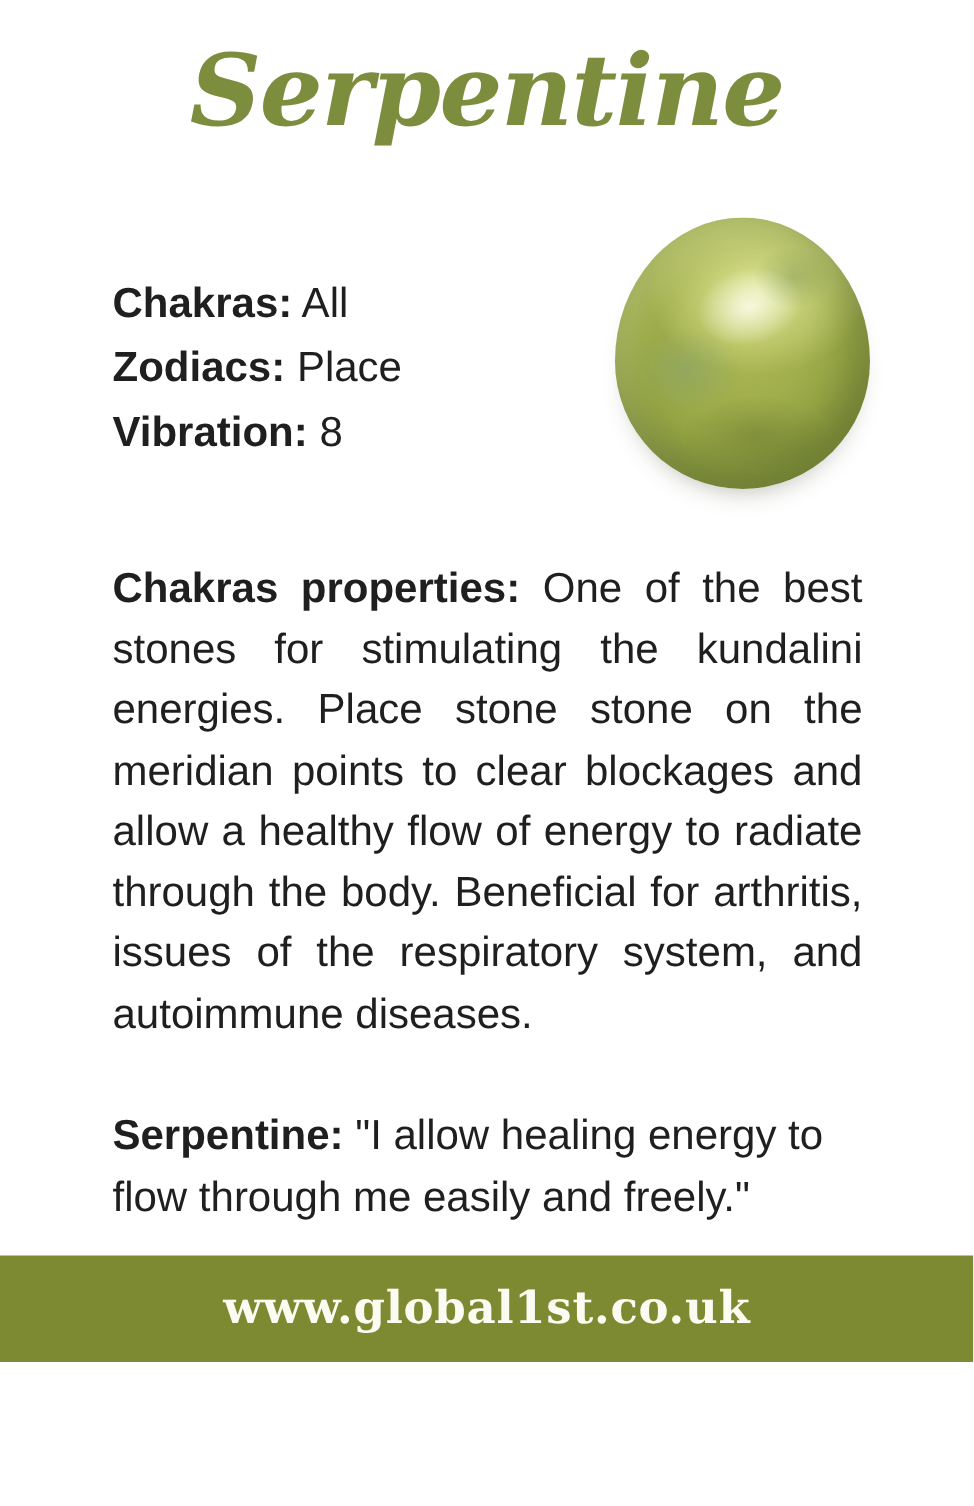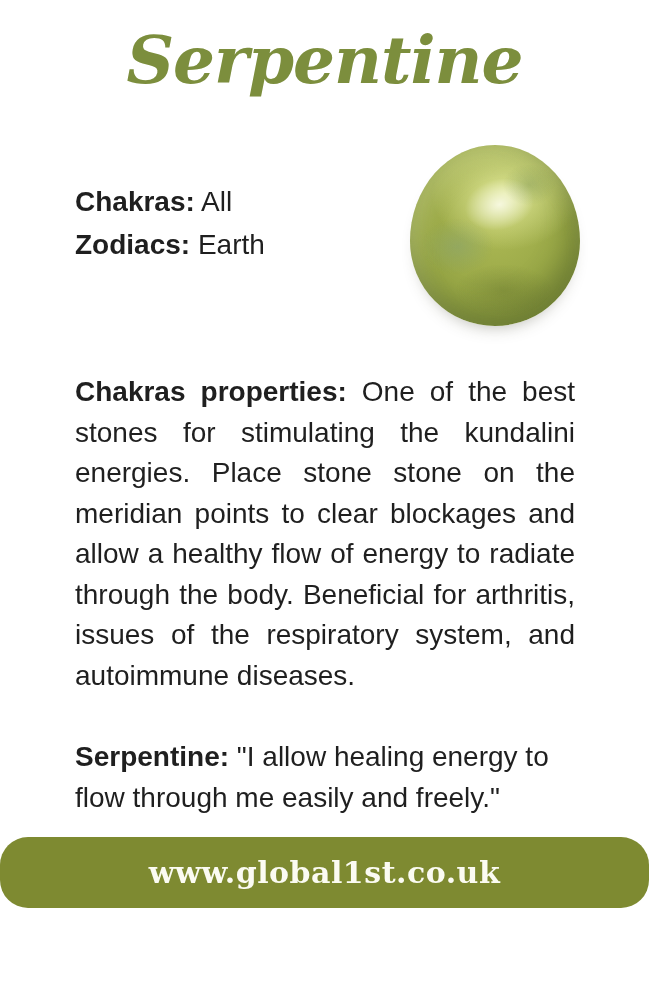--- a/index.html
+++ b/index.html
@@ -76,42 +76,46 @@
     width:52px; height:52px; border-radius:11px; flex:0 0 auto;
     background:var(--facebook_blue,#4267b2);
     display:flex; align-items:center; justify-content:center; cursor:pointer; overflow:hidden;
   }
   .handle { font-size:29px; margin-left:8px; color:var(--text,#1f1f1f); }
 
   
   .footer {
     position:absolute; left:0; bottom:0; width:100%; height:71px;
     background:var(--footer_green,#7e8a31);
-    display:flex; align-items:center; justify-content:center;border-radius:28px;
+    display:flex; align-items:center; justify-content:center;
   }
   .footer-url {
     font-family:"DejaVu Serif", serif; font-weight:700; font-size:30px;
     letter-spacing:0.5px; color:#fbfbf2; cursor:pointer;
   }
 </style>
 </head>
 <body>
 
 <div class="card">
 
   <h1 class="title">Serpentine</h1>
 
   <div class="props">
     <div class="prop">
       <span class="prop-label">Chakras:</span>
       <span>All</span>
     </div>
     <div class="prop">
       <span class="prop-label">Zodiacs:</span>
-      <span>Earth</span>
+      <span>Place</span>
+    </div>
+    <div class="prop">
+      <span class="prop-label">Vibration:</span>
+      <span>8</span>
     </div>
   </div>
 
   <div class="stone-wrap">
     <div class="stone"></div>
   </div>
 
   <p class="healing">
     <span class="section-label">Chakras properties:</span>
     <span>One of the best stones for stimulating the kundalini energies. Place stone stone on the meridian points to clear blockages and allow a healthy flow of energy to radiate through the body. Beneficial for arthritis, issues of the respiratory system, and autoimmune diseases.</span>

